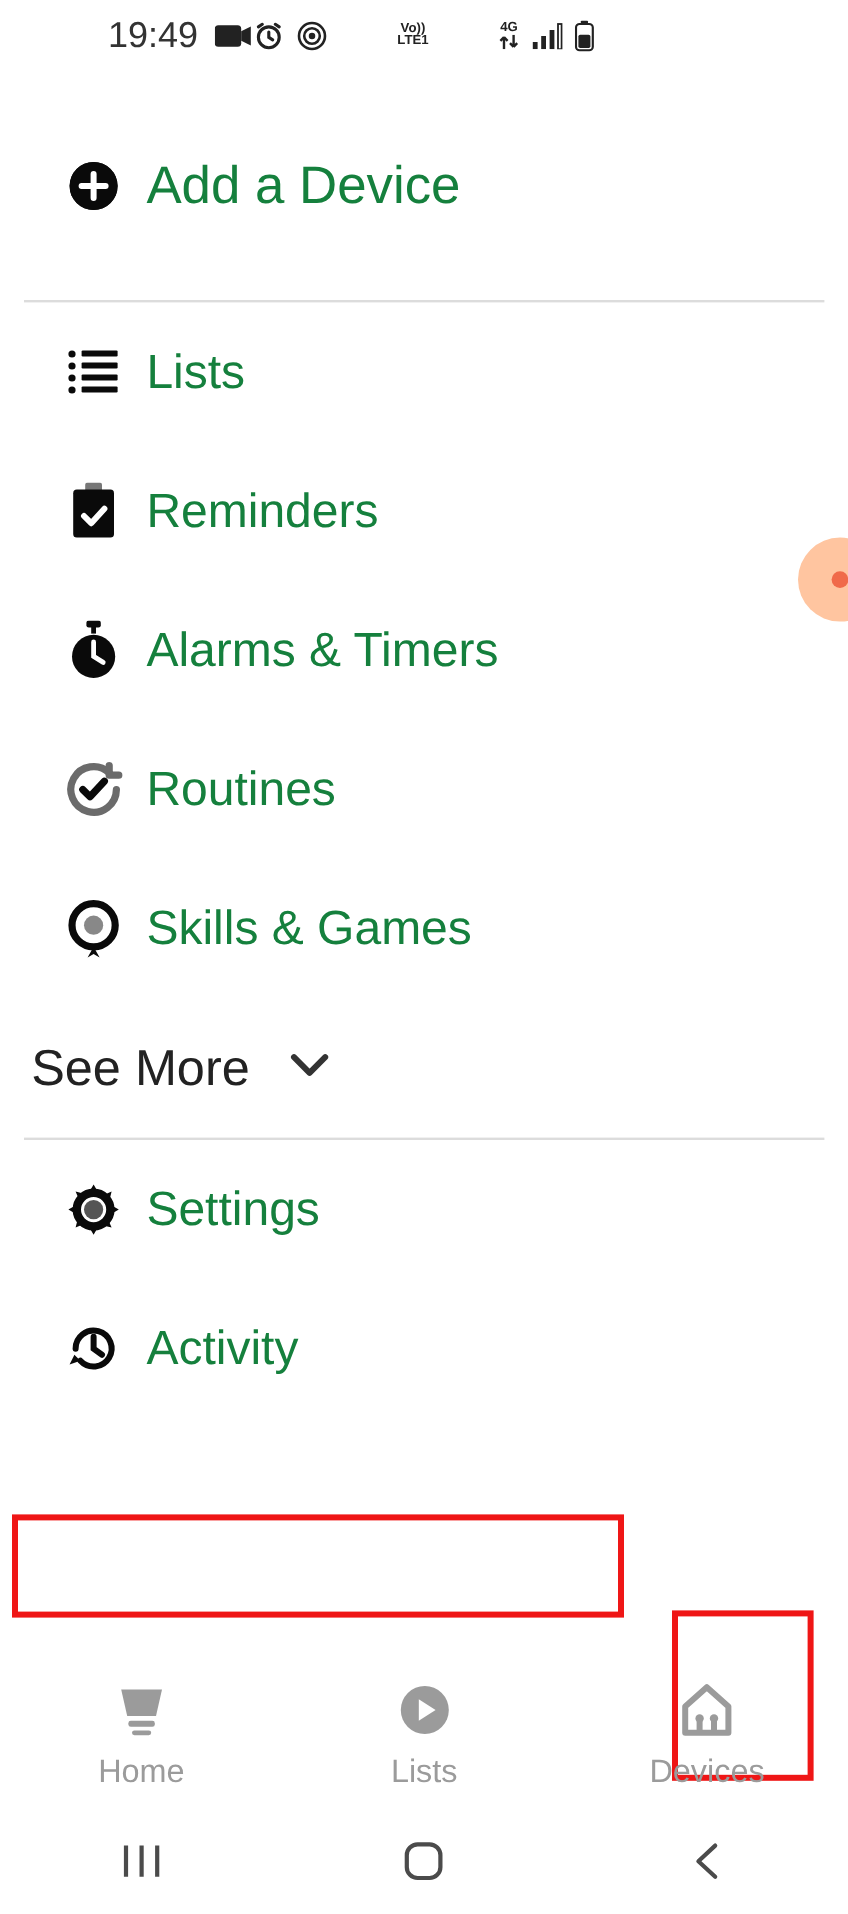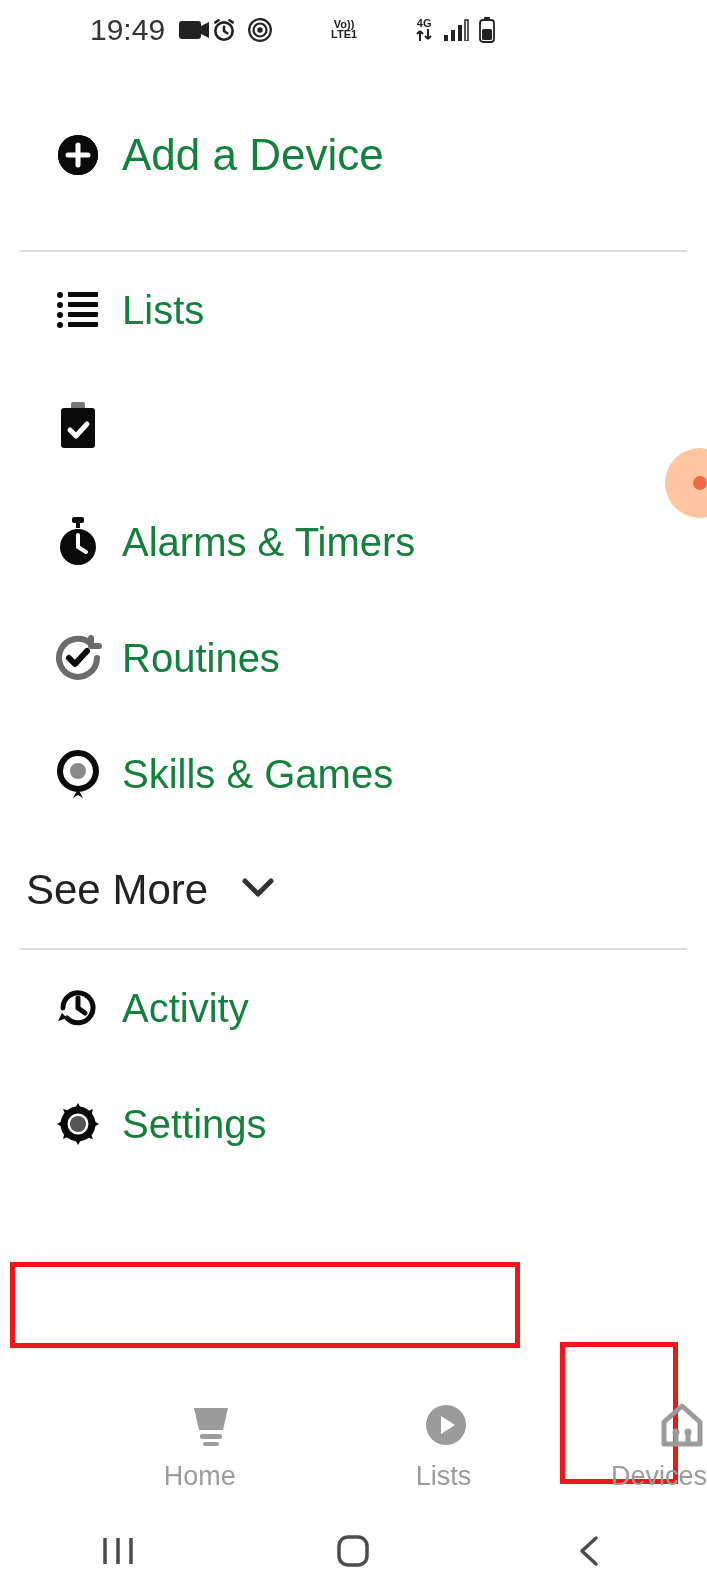--- a/index.html
+++ b/index.html
@@ -114,21 +114,21 @@
     height: 128px;
     display: flex;
     justify-content: space-around;
     align-items: center;
     border-top: 0 solid transparent;
   }
   .nav-item {
     flex: 1;
     display:flex;
     flex-direction:column;
-    align-items:flex-end;
+    align-items:center;
     gap:6px;
     color:#9b9b9b;
     fill:#9b9b9b;
     font-size:26px;
   }
   .nav-item.active { color:#0091d6; fill:#0091d6; }
   .nav-item .nav-label { font-size:27px; font-weight:500; }
   .nav-item svg { width:50px; height:46px; }
 
   
@@ -235,20 +235,21 @@
   </div>
 
   <div class="row">
     <span class="icon-slot">
       <svg width="42" height="48" viewBox="0 0 42 48">
           <rect x="14" y="0" width="14" height="8" rx="2" fill="#777"></rect>
           <rect x="4" y="6" width="34" height="40" rx="3" fill="#0a0a0a"></rect>
           <path d="M13 28l6 6 11-12" stroke="#fff" stroke-width="5" fill="none" stroke-linecap="round" stroke-linejoin="round"></path>
         </svg>
     </span>
+    <span class="label">Reminders</span>
   </div>
 
   <div class="row">
     <span class="icon-slot">
       <svg width="44" height="50" viewBox="0 0 44 50">
           <rect x="16" y="0" width="12" height="6" rx="2" fill="#0a0a0a"></rect>
           <rect x="20" y="5" width="4" height="6" fill="#0a0a0a"></rect>
           <circle cx="22" cy="30" r="18" fill="#0a0a0a"></circle>
           <path d="M22 18v12l8 5" stroke="#fff" stroke-width="4" fill="none" stroke-linecap="round"></path>
         </svg>
@@ -281,43 +282,43 @@
   <div class="see-more">
     <span class="label">See More</span>
     <span>
       <svg width="34" height="22" viewBox="0 0 34 22">
           <path d="M4 4l13 13L30 4" stroke="#333" stroke-width="5" fill="none" stroke-linecap="round" stroke-linejoin="round"></path>
         </svg>
     </span>
   </div>
 
   <hr class="div">
-
-  <div class="row">
-    <span class="icon-slot">
-      <svg width="46" height="46" viewBox="0 0 46 46" fill="none">
-          <path d="M8 23a15 15 0 1 1 4 10" stroke="#0a0a0a" stroke-width="5" stroke-linecap="round"></path>
-          <path d="M7 28l-4 8 9-3z" fill="#0a0a0a"></path>
-          <path d="M23 13v10l7 5" stroke="#0a0a0a" stroke-width="5" stroke-linecap="round"></path>
-        </svg>
-    </span>
-    <span class="label">Activity</span>
-  </div>
 
   <div class="row">
     <span class="icon-slot">
       <svg width="46" height="46" viewBox="0 0 46 46">
           <circle cx="23" cy="23" r="8" fill="#555"></circle>
           <g fill="#0a0a0a">
             <path d="M23 2l4 7h-8zM23 44l-4-7h8zM2 23l7-4v8zM44 23l-7 4v-8zM8 8l8 2-5 5zM38 38l-8-2 5-5zM38 8l-2 8-5-5zM8 38l2-8 5 5z"></path>
           </g>
           <circle cx="23" cy="23" r="14" fill="none" stroke="#0a0a0a" stroke-width="7"></circle>
         </svg>
     </span>
     <span class="label">Settings</span>
+  </div>
+
+  <div class="row">
+    <span class="icon-slot">
+      <svg width="46" height="46" viewBox="0 0 46 46" fill="none">
+          <path d="M8 23a15 15 0 1 1 4 10" stroke="#0a0a0a" stroke-width="5" stroke-linecap="round"></path>
+          <path d="M7 28l-4 8 9-3z" fill="#0a0a0a"></path>
+          <path d="M23 13v10l7 5" stroke="#0a0a0a" stroke-width="5" stroke-linecap="round"></path>
+        </svg>
+    </span>
+    <span class="label">Activity</span>
   </div>
 
 
 </div>
 
 <div class="hl-help"></div>
 <div class="hl-more"></div>
 
 <div class="rec-bubble"></div>
 

